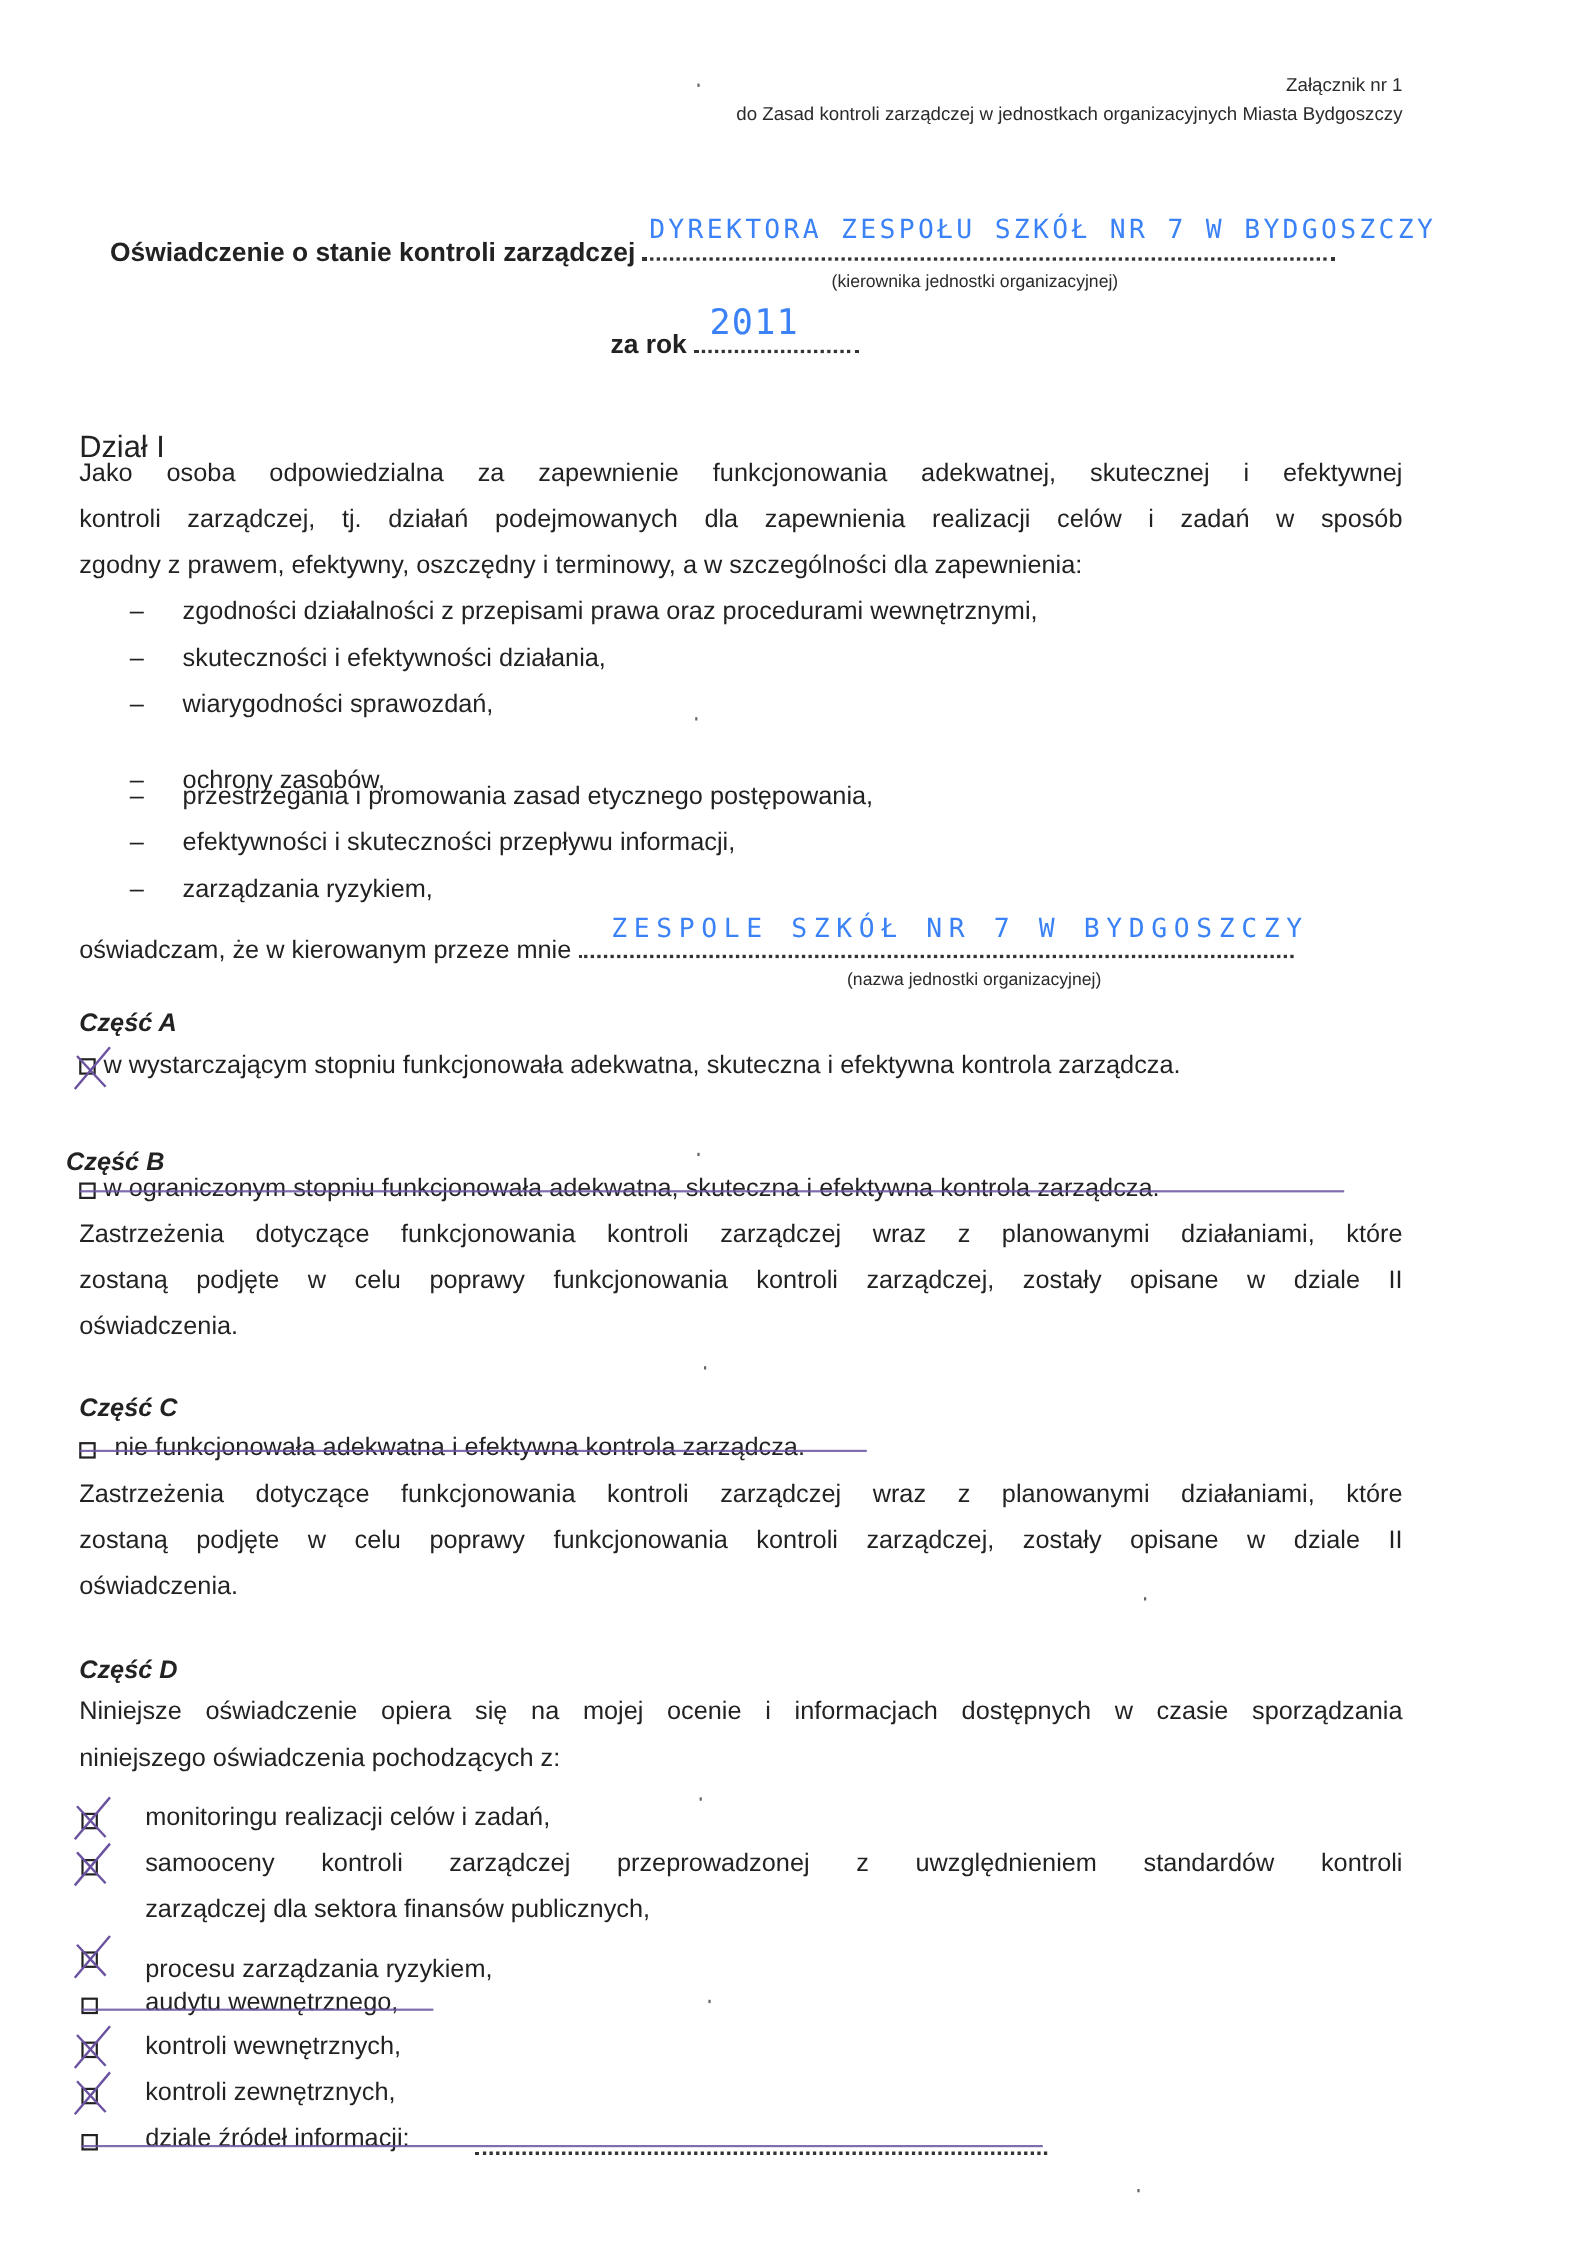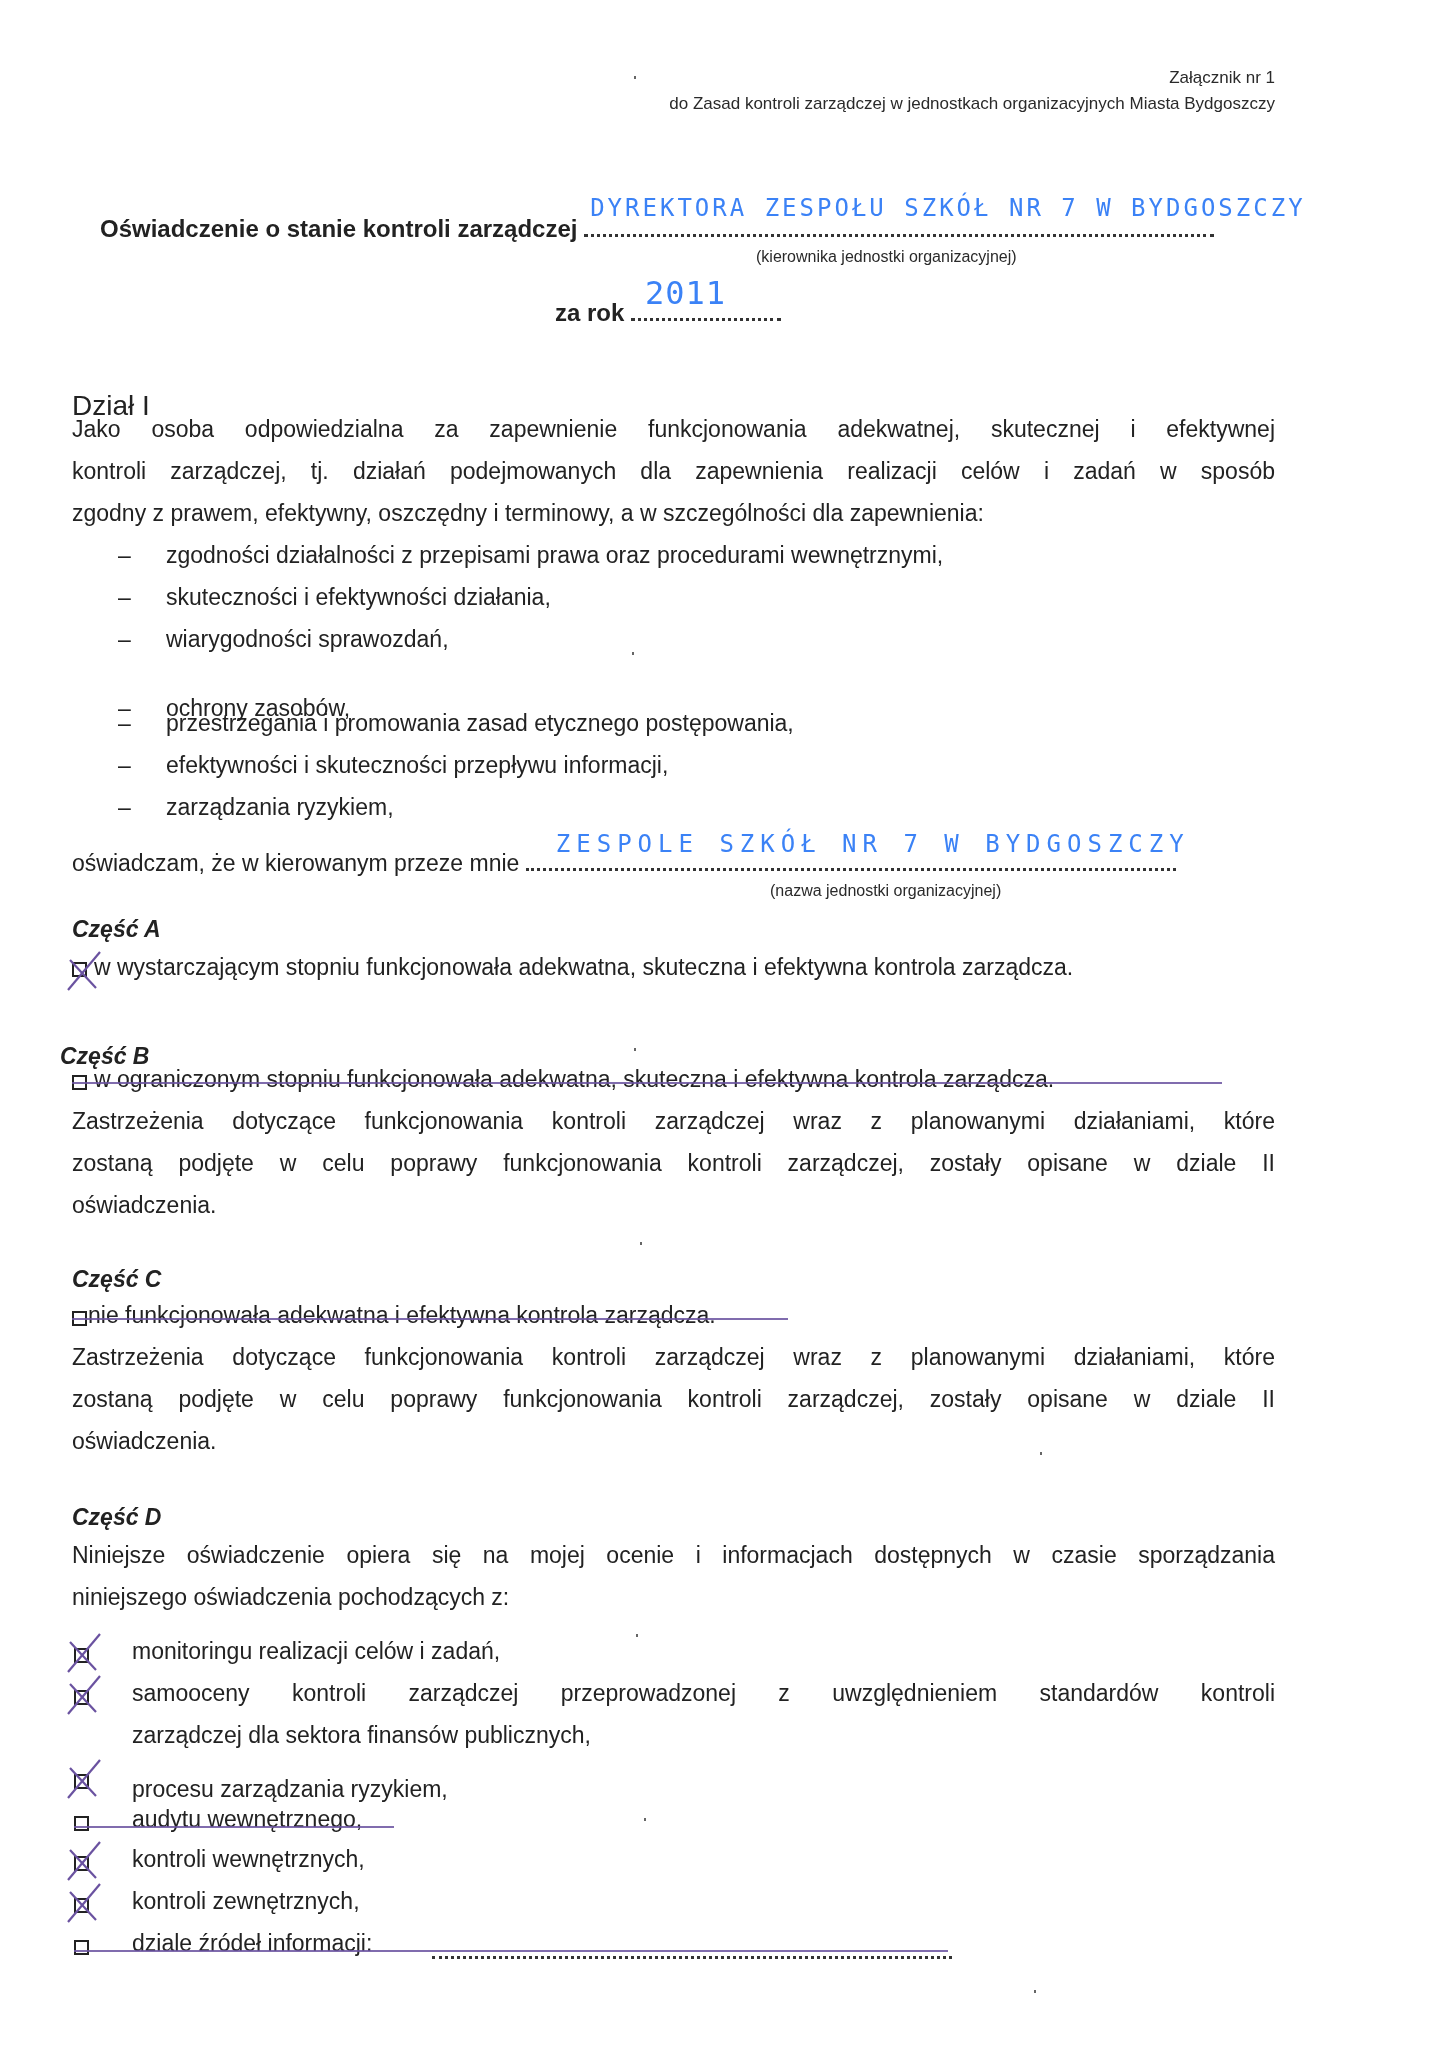--- a/index.html
+++ b/index.html
@@ -83,21 +83,21 @@
 <div class="abs ital" style="left:60px; top:1030px;margin-top:13px;">Część B</div>
 <div class="box" style="left:72px; top:1075px;"></div>
 <div class="abs body" style="left:94px; top:1066px;">w ograniczonym stopniu funkcjonowała adekwatna, skuteczna i efektywna kontrola zarządcza.</div>
 <div class="strike-line" style="left:72px; top:1082px; width:1150px;"></div>
 <div class="abs body just" style="top:1108px;">Zastrzeżenia dotyczące funkcjonowania kontroli zarządczej wraz z planowanymi działaniami, które</div>
 <div class="abs body just" style="top:1150px;">zostaną podjęte w celu poprawy funkcjonowania kontroli zarządczej, zostały opisane w dziale II</div>
 <div class="abs body" style="left:72px; top:1192px;">oświadczenia.</div>
 
 <div class="abs ital" style="left:72px; top:1266px;">Część C</div>
 <div class="box" style="left:72px; top:1311px;"></div>
-<div class="abs body" style="left:88px; top:1302px;text-align:center;">nie funkcjonowała adekwatna i efektywna kontrola zarządcza.</div>
+<div class="abs body" style="left:104px; top:1302px;text-align:center;">nie funkcjonowała adekwatna i efektywna kontrola zarządcza.</div>
 <div class="strike-line" style="left:72px; top:1318px; width:716px;"></div>
 <div class="abs body just" style="top:1344px;">Zastrzeżenia dotyczące funkcjonowania kontroli zarządczej wraz z planowanymi działaniami, które</div>
 <div class="abs body just" style="top:1386px;">zostaną podjęte w celu poprawy funkcjonowania kontroli zarządczej, zostały opisane w dziale II</div>
 <div class="abs body" style="left:72px; top:1428px;">oświadczenia.</div>
 
 <div class="abs ital" style="left:72px; top:1504px;">Część D</div>
 <div class="abs body just" style="top:1542px;">Niniejsze oświadczenie opiera się na mojej ocenie i informacjach dostępnych w czasie sporządzania</div>
 <div class="abs body" style="left:72px; top:1584px;">niniejszego oświadczenia pochodzących z:</div>
 
 <div id="sources">

